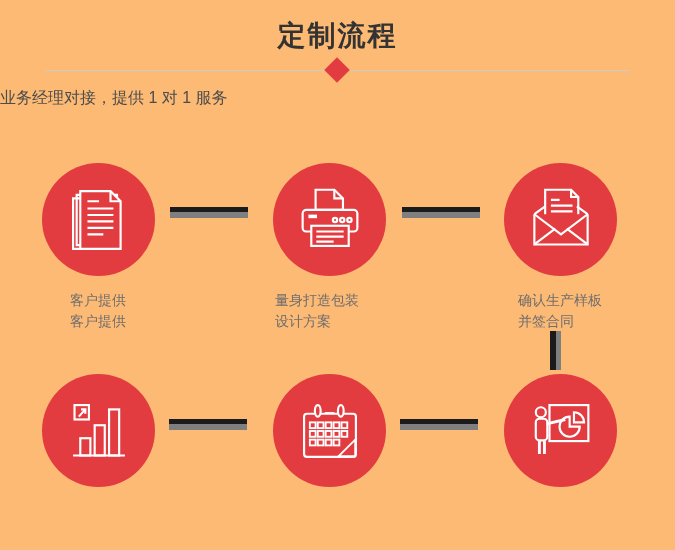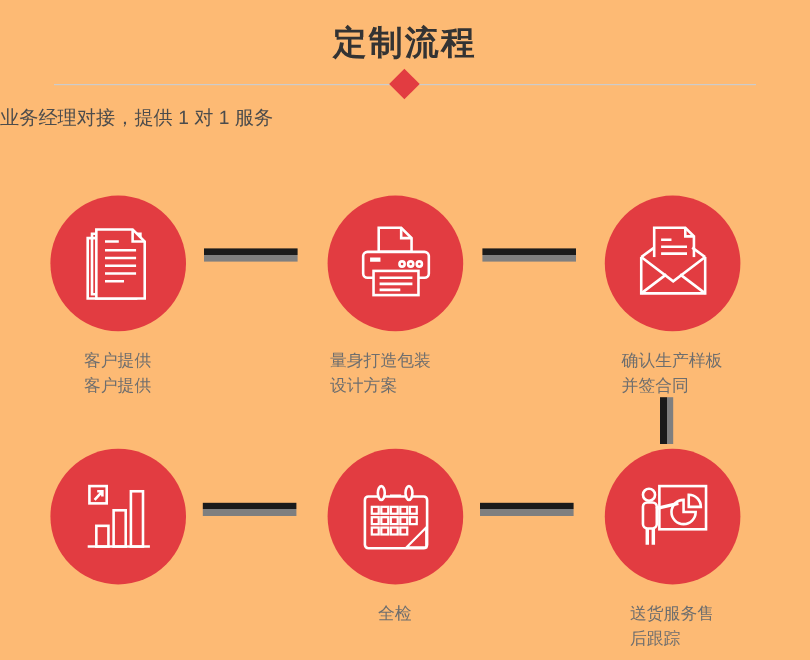--- a/index.html
+++ b/index.html
@@ -143,31 +143,28 @@
           <rect x="66" y="50" width="8" height="8"></rect>
         <rect x="22" y="62" width="8" height="8"></rect>
           <rect x="33" y="62" width="8" height="8"></rect>
           <rect x="44" y="62" width="8" height="8"></rect>
           <rect x="55" y="62" width="8" height="8"></rect>
       </g>
       <path d="M62,85 L85,62 L85,85 Z" fill="#e23c41" stroke-width="2.6"></path>
     </svg>
   </div>
   <div class="caption" style="left:244px;top:501px;">
-    <span class="cap-inner"><span>全检</span></span>
+    <span class="cap-inner"></span>
   </div>
 
   <div class="circle" style="left:504px;top:374px;">
     <svg class="icon" width="72" height="74" viewBox="0 0 100 100" fill="none" stroke="#ffffff" stroke-width="3">
       <rect x="34" y="14" width="54" height="50"></rect>
       <path d="M62,44 L62,30 A14,14 0 1 0 76,44 Z" fill="#e23c41"></path>
       <path d="M68,38 L68,24 A14,14 0 0 1 82,38 Z" fill="#e23c41"></path>
       <circle cx="22" cy="24" r="7" fill="#e23c41"></circle>
       <rect x="15" y="33" width="16" height="30" rx="5" fill="#e23c41"></rect>
       <path d="M30,40 L56,34" stroke-width="4"></path>
       <path d="M20,63 v19 M27,63 v19" stroke-width="4"></path>
     </svg>
   </div>
-  <div class="caption" style="left:475px;top:501px;">
-    <span class="cap-inner"><span>送货服务售</span><span>后跟踪</span></span>
-  </div>
 
 </div>
 
 </body></html>

